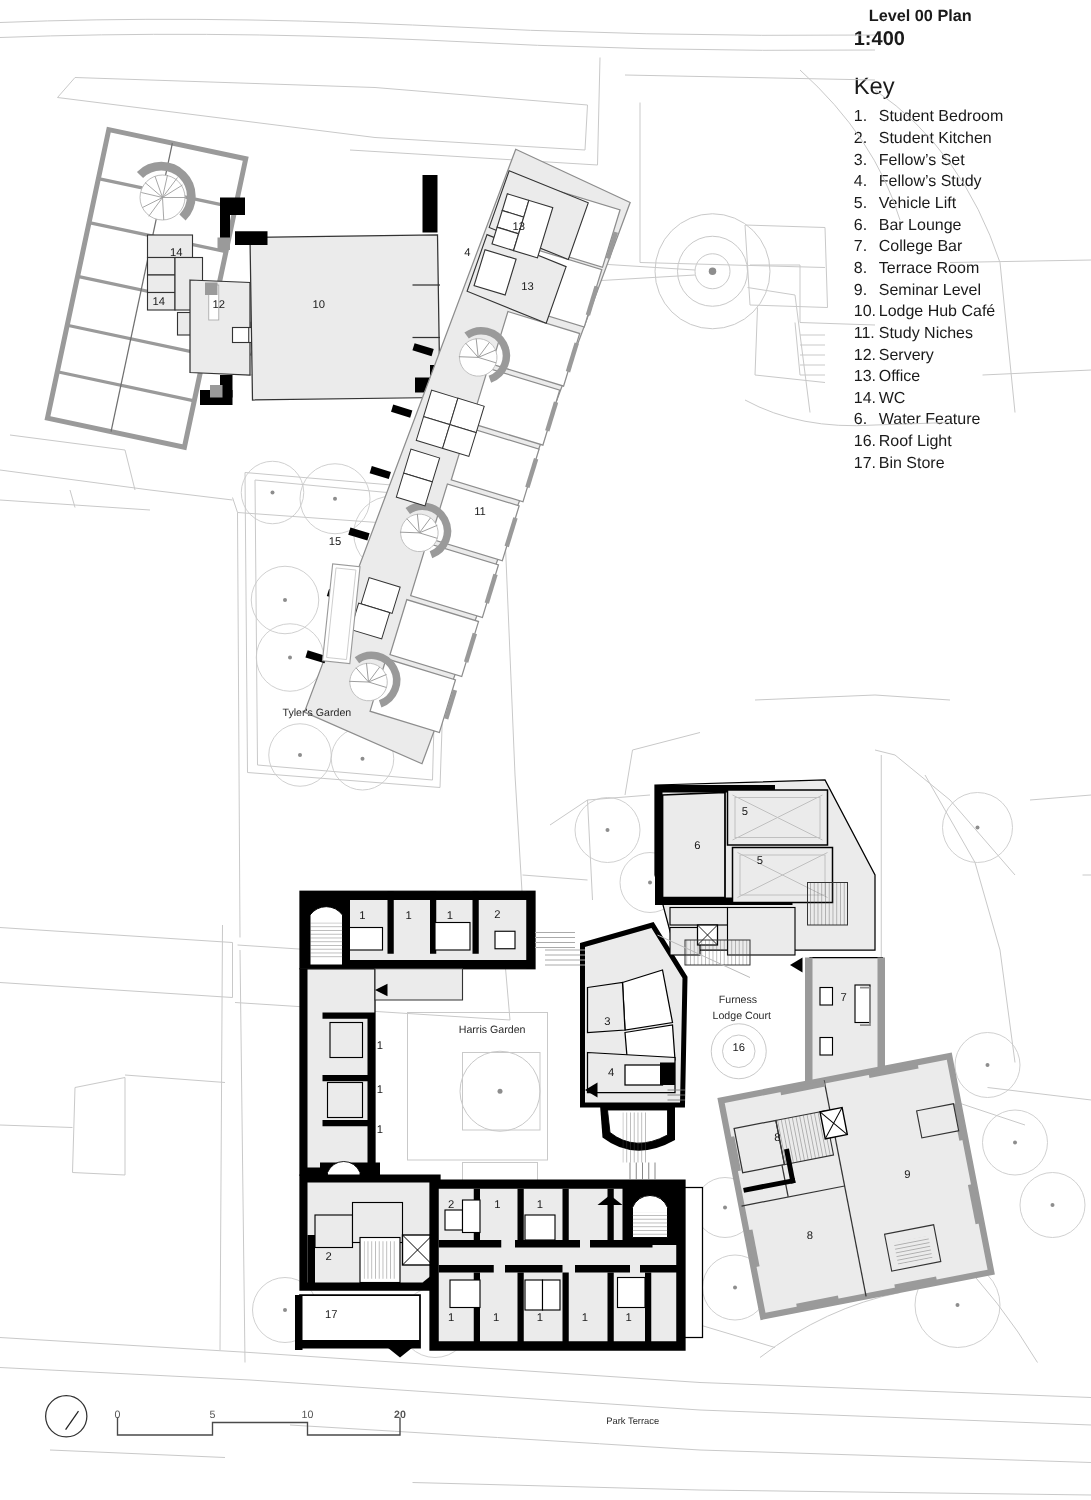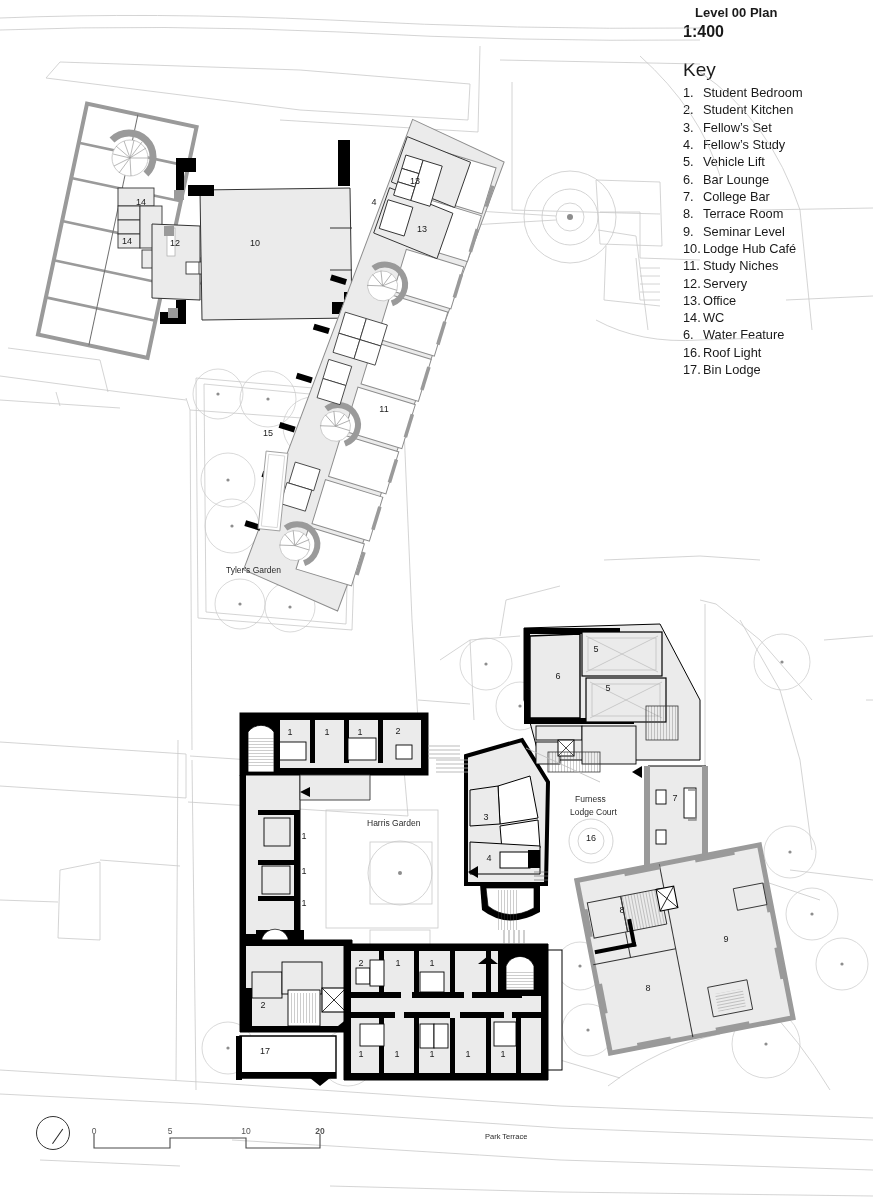--- a/index.html
+++ b/index.html
@@ -164,21 +164,21 @@
         <li>
           <span class="num">6.</span>
           <span class="lbl">Water Feature</span>
         </li>
         <li>
           <span class="num">16.</span>
           <span class="lbl">Roof Light</span>
         </li>
         <li>
           <span class="num">17.</span>
-          <span class="lbl">Bin Lodge</span>
+          <span class="lbl">Bin Store</span>
         </li>
       </ol>
   </div>
 
   <svg id="plan" viewBox="0 0 873 1200">
     <defs>
       <pattern id="stairHatch" width="3" height="3" patternUnits="userSpaceOnUse" patternTransform="rotate(0)">
         <line x1="0" y1="0" x2="0" y2="3" stroke="#555" stroke-width="0.6"></line>
       </pattern>
       <pattern id="stairHatchH" width="3" height="3" patternUnits="userSpaceOnUse">

